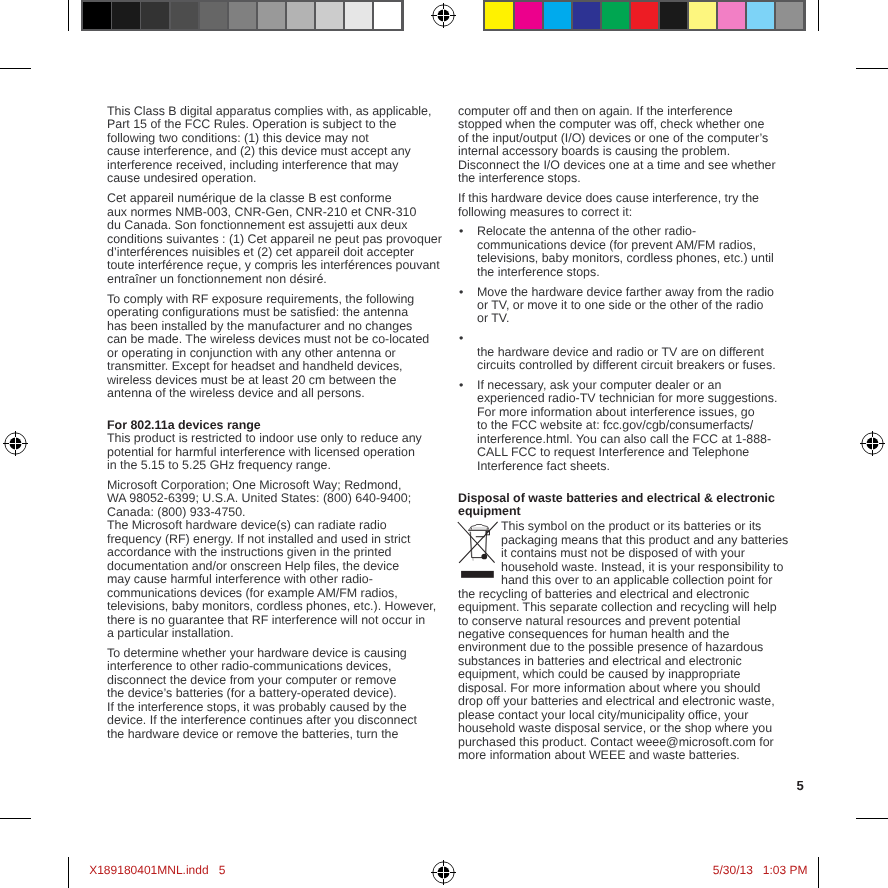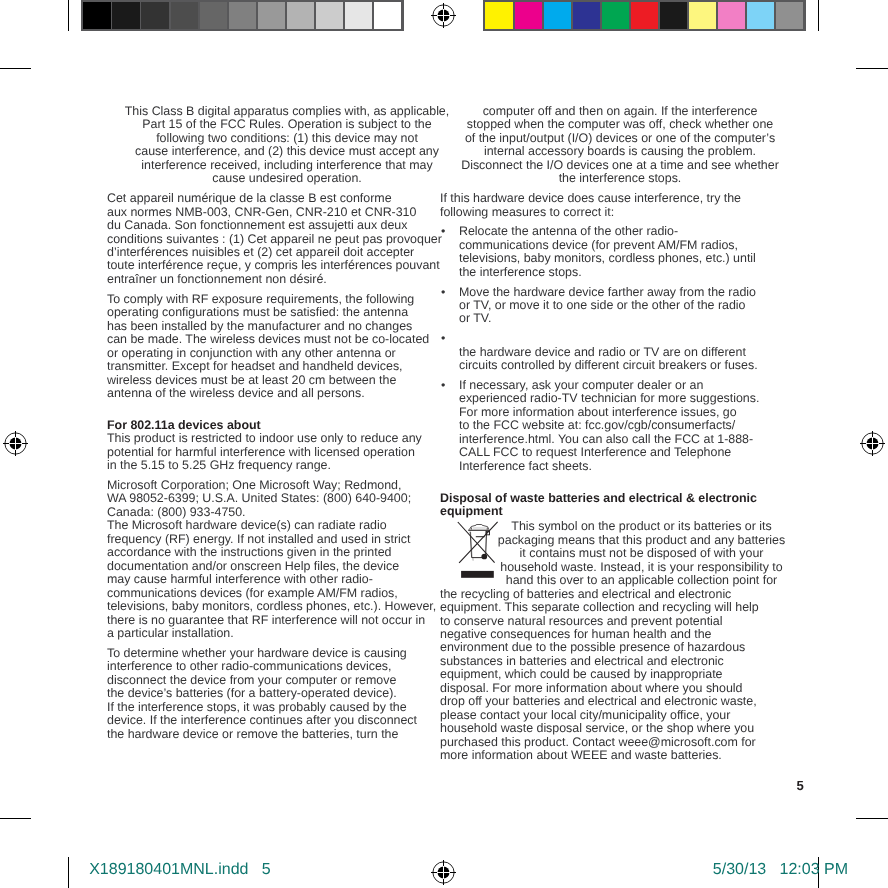--- a/index.html
+++ b/index.html
@@ -12,29 +12,29 @@
   .regmark{position:absolute;width:34px;height:34px;}
 
   .barwrap{position:absolute;display:flex;box-sizing:border-box;}
   .barwrap .sw{flex:1 1 0;margin:0 0.9px;}
 
   .col{position:absolute;width:360px;white-space:nowrap;color:#343436;font-size:12.45px;
        line-height:13.47px;letter-spacing:-0.02px;}
   .blk{margin:0;}
   .blk.p{margin-top:6.3px;}
   .blk.h{margin-top:18.3px;font-weight:bold;color:#231f20;}
-  .blk.first{margin-top:0;text-align:center;}
+  .blk.first{margin-top:0;}
   .blk.afterh{margin-top:0;}
-  .blk.wrapicon{margin-top:1.8px;text-align:center;}
+  .blk.wrapicon{margin-top:1.8px;}
   .li{position:relative;padding-left:19px;margin-top:6.3px;}
   .li .bul{position:absolute;left:1px;top:0;}
 
   .pagenum{position:absolute;font-weight:bold;font-size:13.1px;color:#231f20;line-height:13px;}
 
-  .footer{position:absolute;font-size:16px;color:#0f766e;line-height:14px;white-space:pre;}
+  .footer{position:absolute;font-size:12px;color:#b91c1c;line-height:14px;white-space:pre;}
 </style>
 </head>
 <body>
 
 <div class="page">
   <div id="marks">
       <div class="cropmark" style="left: 68px; top: 0px; width: 1.2px; height: 31px;"></div>
       <div class="cropmark" style="left: 818px; top: 0px; width: 1.2px; height: 31px;"></div>
       <div class="cropmark" style="left: 68px; top: 857px; width: 1.2px; height: 31px;"></div>
       <div class="cropmark" style="left: 818px; top: 857px; width: 1.2px; height: 31px;"></div>
@@ -116,27 +116,27 @@
         <div class="sw" style="background: rgb(253, 246, 127);"></div>
         <div class="sw" style="background: rgb(242, 127, 197);"></div>
         <div class="sw" style="background: rgb(125, 211, 247);"></div>
         <div class="sw" style="background: rgb(144, 144, 144);"></div>
       </div>
     </div>
   <div class="col" id="colL" style="left:107px;top:105px;">
       <div class="blk p first"><span>This Class B digital apparatus complies with, as applicable,</span><br><span>Part 15 of the FCC Rules. Operation is subject to the</span><br><span>following two conditions: (1) this device may not</span><br><span>cause interference, and (2) this device must accept any</span><br><span>interference received, including interference that may</span><br><span>cause undesired operation.</span></div>
       <div class="blk p"><span>Cet appareil numérique de la classe B est conforme</span><br><span>aux normes NMB-003, CNR-Gen, CNR-210 et CNR-310</span><br><span>du Canada. Son fonctionnement est assujetti aux deux</span><br><span>conditions suivantes : (1) Cet appareil ne peut pas provoquer</span><br><span>d’interférences nuisibles et (2) cet appareil doit accepter</span><br><span>toute interférence reçue, y compris les interférences pouvant</span><br><span>entraîner un fonctionnement non désiré.</span></div>
       <div class="blk p"><span>To comply with RF exposure requirements, the following</span><br><span>operating configurations must be satisfied: the antenna</span><br><span>has been installed by the manufacturer and no changes</span><br><span>can be made. The wireless devices must not be co-located</span><br><span>or operating in conjunction with any other antenna or</span><br><span>transmitter. Except for headset and handheld devices,</span><br><span>wireless devices must be at least 20 cm between the</span><br><span>antenna of the wireless device and all persons.</span></div>
-      <div class="blk h"><span>For 802.11a devices about</span></div>
+      <div class="blk h"><span>For 802.11a devices range</span></div>
       <div class="blk p afterh"><span>This product is restricted to indoor use only to reduce any</span><br><span>potential for harmful interference with licensed operation</span><br><span>in the 5.15 to 5.25 GHz frequency range.</span></div>
       <div class="blk p"><span>Microsoft Corporation; One Microsoft Way; Redmond,</span><br><span>WA 98052-6399; U.S.A. United States: (800) 640-9400;</span><br><span>Canada: (800) 933-4750.</span></div>
       <div class="blk p afterh"><span>The Microsoft hardware device(s) can radiate radio</span><br><span>frequency (RF) energy. If not installed and used in strict</span><br><span>accordance with the instructions given in the printed</span><br><span>documentation and/or onscreen Help files, the device</span><br><span>may cause harmful interference with other radio-</span><br><span>communications devices (for example AM/FM radios,</span><br><span>televisions, baby monitors, cordless phones, etc.). However,</span><br><span>there is no guarantee that RF interference will not occur in</span><br><span>a particular installation.</span></div>
       <div class="blk p"><span>To determine whether your hardware device is causing</span><br><span>interference to other radio-communications devices,</span><br><span>disconnect the device from your computer or remove</span><br><span>the device’s batteries (for a battery-operated device).</span><br><span>If the interference stops, it was probably caused by the</span><br><span>device. If the interference continues after you disconnect</span><br><span>the hardware device or remove the batteries, turn the</span></div>
     </div>
-  <div class="col" id="colR" style="left:440px;top:105px;">
+  <div class="col" id="colR" style="left:458px;top:105px;">
       <div class="blk p first"><span>computer off and then on again. If the interference</span><br><span>stopped when the computer was off, check whether one</span><br><span>of the input/output (I/O) devices or one of the computer’s</span><br><span>internal accessory boards is causing the problem.</span><br><span>Disconnect the I/O devices one at a time and see whether</span><br><span>the interference stops.</span></div>
       <div class="blk p"><span>If this hardware device does cause interference, try the</span><br><span>following measures to correct it:</span></div>
       <div class="li"><span class="bul">•</span><span>Relocate the antenna of the other radio-</span><br><span>communications device (for prevent AM/FM radios,</span><br><span>televisions, baby monitors, cordless phones, etc.) until</span><br><span>the interference stops.</span></div>
       <div class="li"><span class="bul">•</span><span>Move the hardware device farther away from the radio</span><br><span>or TV, or move it to one side or the other of the radio</span><br><span>or TV.</span></div>
       <div class="li"><span class="bul">•</span><br><span>the hardware device and radio or TV are on different</span><br><span>circuits controlled by different circuit breakers or fuses.</span></div>
       <div class="li"><span class="bul">•</span><span>If necessary, ask your computer dealer or an</span><br><span>experienced radio-TV technician for more suggestions.</span><br><span>For more information about interference issues, go</span><br><span>to the FCC website at: fcc.gov/cgb/consumerfacts/</span><br><span>interference.html. You can also call the FCC at 1-888-</span><br><span>CALL FCC to request Interference and Telephone</span><br><span>Interference fact sheets.</span></div>
       <div class="blk h"><span>Disposal of waste batteries and electrical &amp; electronic</span><br><span>equipment</span></div>
       <div class="blk p afterh wrapicon"><span style="margin-left: 43px;">This symbol on the product or its batteries or its</span><br><span style="margin-left: 43px;">packaging means that this product and any batteries</span><br><span style="margin-left: 43px;">it contains must not be disposed of with your</span><br><span style="margin-left: 43px;">household waste. Instead, it is your responsibility to</span><br><span style="margin-left: 43px;">hand this over to an applicable collection point for</span></div>
       <div class="blk p afterh"><span>the recycling of batteries and electrical and electronic</span><br><span>equipment. This separate collection and recycling will help</span><br><span>to conserve natural resources and prevent potential</span><br><span>negative consequences for human health and the</span><br><span>environment due to the possible presence of hazardous</span><br><span>substances in batteries and electrical and electronic</span><br><span>equipment, which could be caused by inappropriate</span><br><span>disposal. For more information about where you should</span><br><span>drop off your batteries and electrical and electronic waste,</span><br><span>please contact your local city/municipality office, your</span><br><span>household waste disposal service, or the shop where you</span><br><span>purchased this product. Contact weee@microsoft.com for</span><br><span>more information about WEEE and waste batteries.</span></div>
     </div>
@@ -163,14 +163,14 @@
           <circle cx="28.3" cy="37.5" r="2.85" fill="#231f20"></circle>
           <g stroke="#231f20" stroke-width="1.1" stroke-linecap="butt">
             <path d="M1.8 3.0 L38.6 43.6"></path>
             <path d="M41.6 2.9 L3.1 43.8"></path>
           </g>
           <rect x="5.1" y="51.9" width="32.7" height="6.9" fill="#231f20"></rect>
         </svg></div>
     </div>
   <div class="pagenum" style="left:796.6px;top:778.5px;">5</div>
   <div class="footer" style="left:89.2px;top:862.5px;"><span>X189180401MNL.indd</span><span>   </span><span>5</span></div>
-  <div class="footer" style="left:712.8px;top:862.5px;"><span>5/30/13</span><span>   </span><span>12:03 PM</span></div>
+  <div class="footer" style="left:712.8px;top:862.5px;"><span>5/30/13</span><span>   </span><span>1:03 PM</span></div>
 </div>
 
 </body></html>

